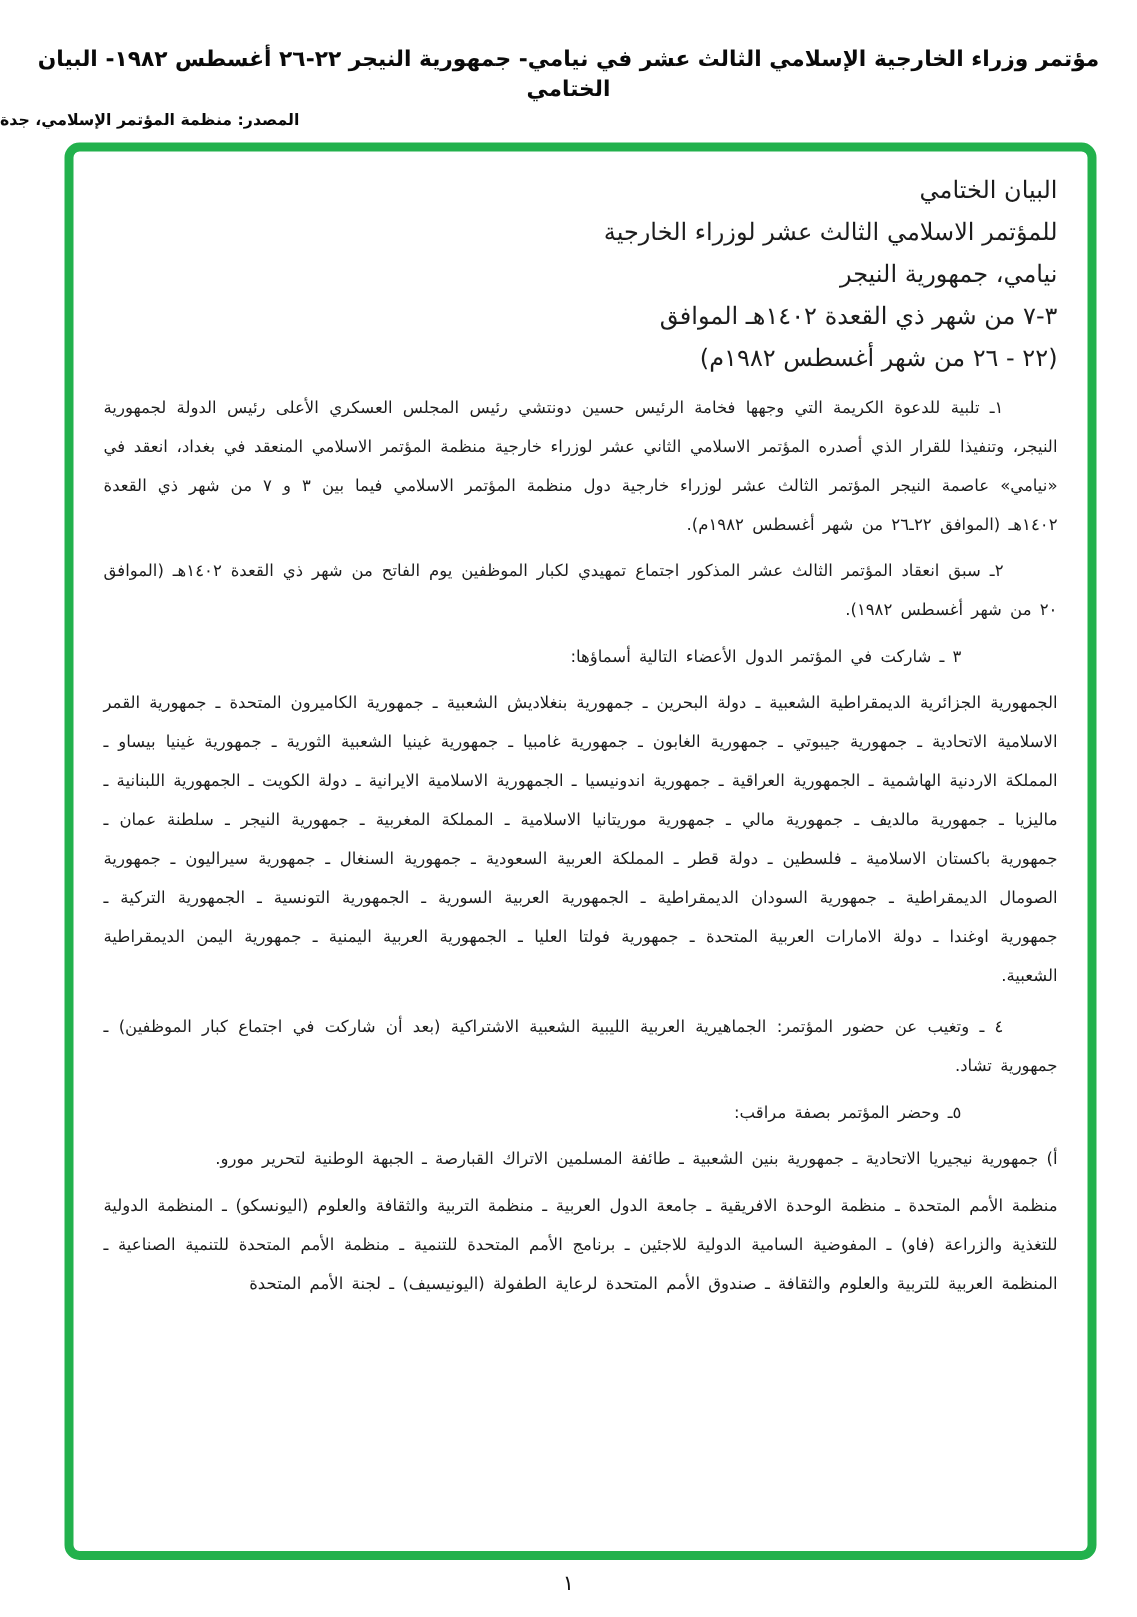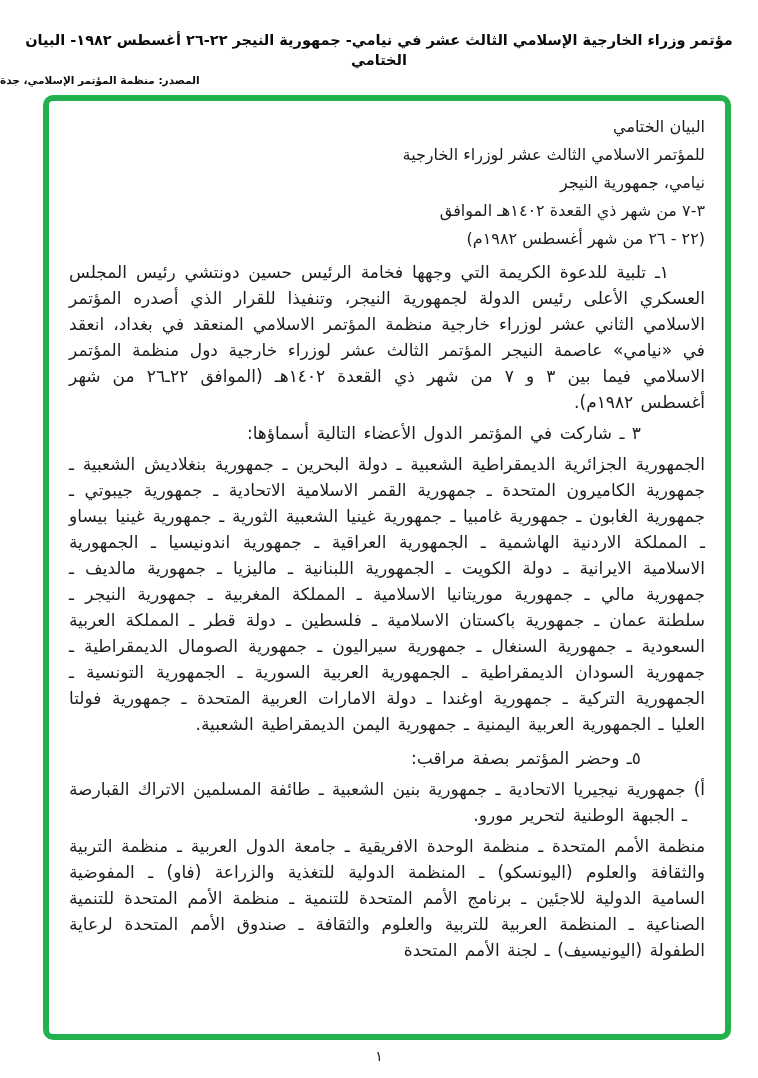--- a/index.html
+++ b/index.html
@@ -20,21 +20,21 @@
   .frame{
     position:absolute;left:43px;top:95px;width:688px;height:945px;
     box-sizing:border-box;border:6px solid #22b14c;border-radius:10px;
     padding:12px 20px 4px 20px;overflow:hidden;background:#fff;
   }
   .title-block{
     direction:rtl;text-align:right;font-size:16px;line-height:28px;
     margin-bottom:6px;color:#1c1c1c;
   }
   .para{
-    direction:rtl;text-align:justify;font-size:17px;line-height:26px;
+    direction:rtl;text-align:justify;font-size:11px;line-height:26px;
     word-spacing:2px;margin:0 0 5px 0;color:#1c1c1c;
   }
   .indent1{text-indent:36px;}
   .indent2{text-indent:64px;}
   .hang{padding-right:18px;text-indent:-18px;}
   .members{margin-bottom:8px;}
   .page-num{
     position:absolute;top:1048px;left:0;width:758px;text-align:center;
     font-size:14px;color:#111;
   }
@@ -52,25 +52,27 @@
     <div class="title-block">
       <div>البيان الختامي</div>
       <div>للمؤتمر الاسلامي الثالث عشر لوزراء الخارجية</div>
       <div>نيامي، جمهورية النيجر</div>
       <div>٣-٧ من شهر ذي القعدة ١٤٠٢هـ الموافق</div>
       <div>(٢٢ - ٢٦ من شهر أغسطس ١٩٨٢م)</div>
     </div>
 
     <div class="para indent1">١ـ تلبية للدعوة الكريمة التي وجهها فخامة الرئيس حسين دونتشي رئيس المجلس العسكري الأعلى رئيس الدولة لجمهورية النيجر، وتنفيذا للقرار الذي أصدره المؤتمر الاسلامي الثاني عشر لوزراء خارجية منظمة المؤتمر الاسلامي المنعقد في بغداد، انعقد في «نيامي» عاصمة النيجر المؤتمر الثالث عشر لوزراء خارجية دول منظمة المؤتمر الاسلامي فيما بين ٣ و ٧ من شهر ذي القعدة ١٤٠٢هـ (الموافق ٢٢ـ٢٦ من شهر أغسطس ١٩٨٢م).</div>
 
+    <div class="para indent1">٢ـ سبق انعقاد المؤتمر الثالث عشر المذكور اجتماع تمهيدي لكبار الموظفين يوم الفاتح من شهر ذي القعدة ١٤٠٢هـ (الموافق ٢٠ من شهر أغسطس ١٩٨٢).</div>
 
     <div class="para indent2">٣ ـ شاركت في المؤتمر الدول الأعضاء التالية أسماؤها:</div>
 
     <div class="para members">الجمهورية الجزائرية الديمقراطية الشعبية ـ دولة البحرين ـ جمهورية بنغلاديش الشعبية ـ جمهورية الكاميرون المتحدة ـ جمهورية القمر الاسلامية الاتحادية ـ جمهورية جيبوتي ـ جمهورية الغابون ـ جمهورية غامبيا ـ جمهورية غينيا الشعبية الثورية ـ جمهورية غينيا بيساو ـ المملكة الاردنية الهاشمية ـ الجمهورية العراقية ـ جمهورية اندونيسيا ـ الجمهورية الاسلامية الايرانية ـ دولة الكويت ـ الجمهورية اللبنانية ـ ماليزيا ـ جمهورية مالديف ـ جمهورية مالي ـ جمهورية موريتانيا الاسلامية ـ المملكة المغربية ـ جمهورية النيجر ـ سلطنة عمان ـ جمهورية باكستان الاسلامية ـ فلسطين ـ دولة قطر ـ المملكة العربية السعودية ـ جمهورية السنغال ـ جمهورية سيراليون ـ جمهورية الصومال الديمقراطية ـ جمهورية السودان الديمقراطية ـ الجمهورية العربية السورية ـ الجمهورية التونسية ـ الجمهورية التركية ـ جمهورية اوغندا ـ دولة الامارات العربية المتحدة ـ جمهورية فولتا العليا ـ الجمهورية العربية اليمنية ـ جمهورية اليمن الديمقراطية الشعبية.</div>
 
+    <div class="para indent1">٤ ـ وتغيب عن حضور المؤتمر: الجماهيرية العربية الليبية الشعبية الاشتراكية (بعد أن شاركت في اجتماع كبار الموظفين) ـ جمهورية تشاد.</div>
 
     <div class="para indent2">٥ـ وحضر المؤتمر بصفة مراقب:</div>
 
     <div class="para hang">أ) جمهورية نيجيريا الاتحادية ـ جمهورية بنين الشعبية ـ طائفة المسلمين الاتراك القبارصة ـ الجبهة الوطنية لتحرير مورو.</div>
 
 
     <div class="para">منظمة الأمم المتحدة ـ منظمة الوحدة الافريقية ـ جامعة الدول العربية ـ منظمة التربية والثقافة والعلوم (اليونسكو) ـ المنظمة الدولية للتغذية والزراعة (فاو) ـ المفوضية السامية الدولية للاجئين ـ برنامج الأمم المتحدة للتنمية ـ منظمة الأمم المتحدة للتنمية الصناعية ـ المنظمة العربية للتربية والعلوم والثقافة ـ صندوق الأمم المتحدة لرعاية الطفولة (اليونيسيف) ـ لجنة الأمم المتحدة</div>
 
   </div>
 

